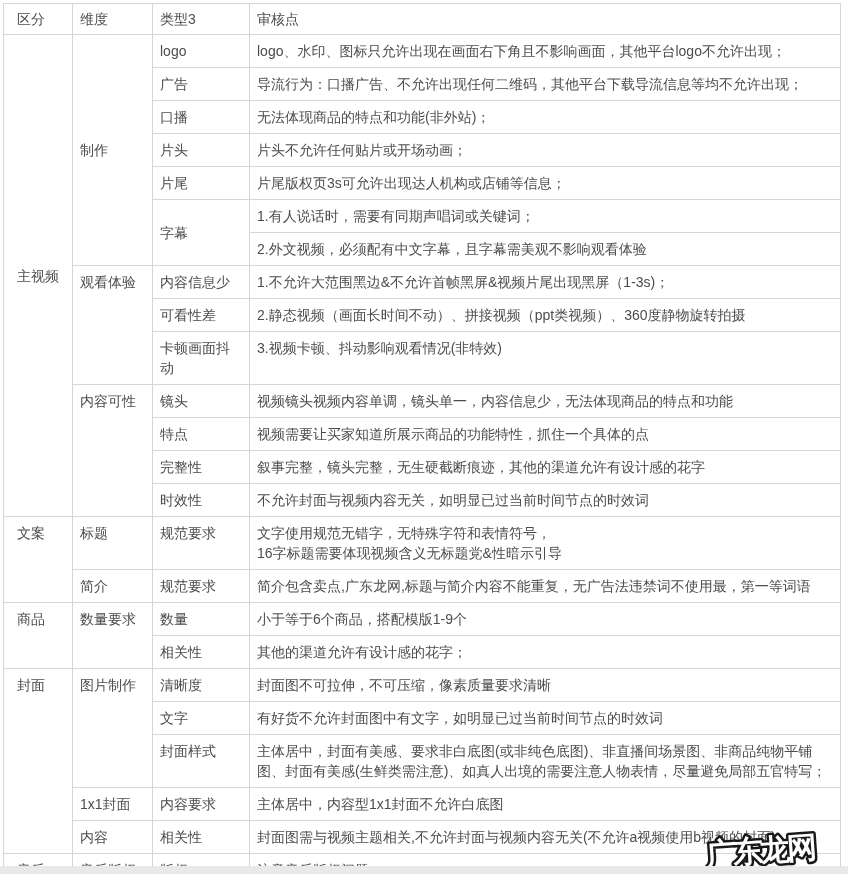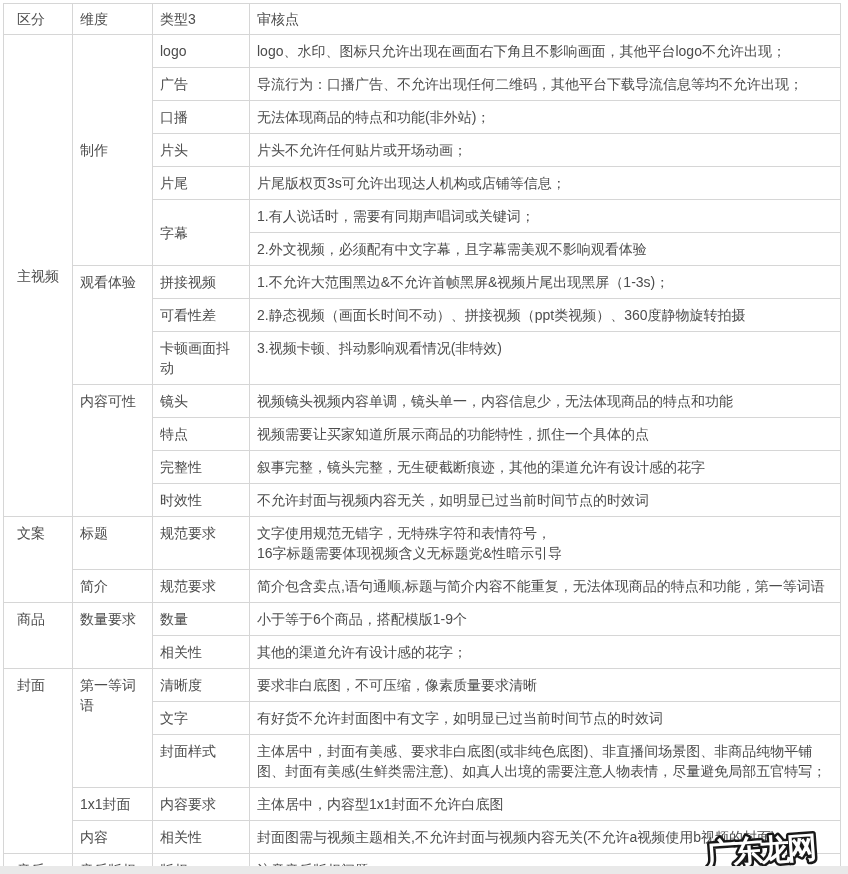--- a/index.html
+++ b/index.html
@@ -89,21 +89,21 @@
     <tr>
       <td class="ctr vm" rowspan="2">字幕</td>
       <td>1.有人说话时，需要有同期声唱词或关键词；</td>
     </tr>
     <tr>
       <td>2.外文视频，必须配有中文字幕，且字幕需美观不影响观看体验</td>
     </tr>
 
     <tr>
       <td rowspan="3">观看体验</td>
-      <td>拼接视频</td>
+      <td>内容信息少</td>
       <td>1.不允许大范围黑边&amp;不允许首帧黑屏&amp;视频片尾出现黑屏（1-3s)；</td>
     </tr>
     <tr>
       <td>可看性差</td>
       <td>2.静态视频（画面长时间不动）、拼接视频（ppt类视频）、360度静物旋转拍摄</td>
     </tr>
     <tr>
       <td>卡顿画面抖动</td>
       <td>3.视频卡顿、抖动影响观看情况(非特效)</td>
     </tr>
@@ -129,39 +129,39 @@
     <tr>
       <td class="c1" rowspan="2">文案</td>
       <td>标题</td>
       <td>规范要求</td>
       <td class="pre">文字使用规范无错字，无特殊字符和表情符号，
 16字标题需要体现视频含义无标题党&amp;性暗示引导</td>
     </tr>
     <tr>
       <td>简介</td>
       <td>规范要求</td>
-      <td>简介包含卖点,语句通顺,标题与简介内容不能重复，无法体现商品的特点和功能，第一等词语</td>
+      <td>简介包含卖点,广东龙网,标题与简介内容不能重复，无广告法违禁词不使用最，第一等词语</td>
     </tr>
 
     <tr>
       <td class="c1" rowspan="2">商品</td>
       <td rowspan="2">数量要求</td>
       <td>数量</td>
       <td>小于等于6个商品，搭配模版1-9个</td>
     </tr>
     <tr>
       <td>相关性</td>
       <td>其他的渠道允许有设计感的花字；</td>
     </tr>
 
     <tr>
       <td class="c1" rowspan="5">封面</td>
-      <td rowspan="3">第一等词语</td>
+      <td rowspan="3">图片制作</td>
       <td>清晰度</td>
-      <td>要求非白底图，不可压缩，像素质量要求清晰</td>
+      <td>封面图不可拉伸，不可压缩，像素质量要求清晰</td>
     </tr>
     <tr>
       <td>文字</td>
       <td>有好货不允许封面图中有文字，如明显已过当前时间节点的时效词</td>
     </tr>
     <tr>
       <td>封面样式</td>
       <td>主体居中，封面有美感、要求非白底图(或非纯色底图)、非直播间场景图、非商品纯物平铺图、封面有美感(生鲜类需注意)、如真人出境的需要注意人物表情，尽量避免局部五官特写；</td>
     </tr>
     <tr>

